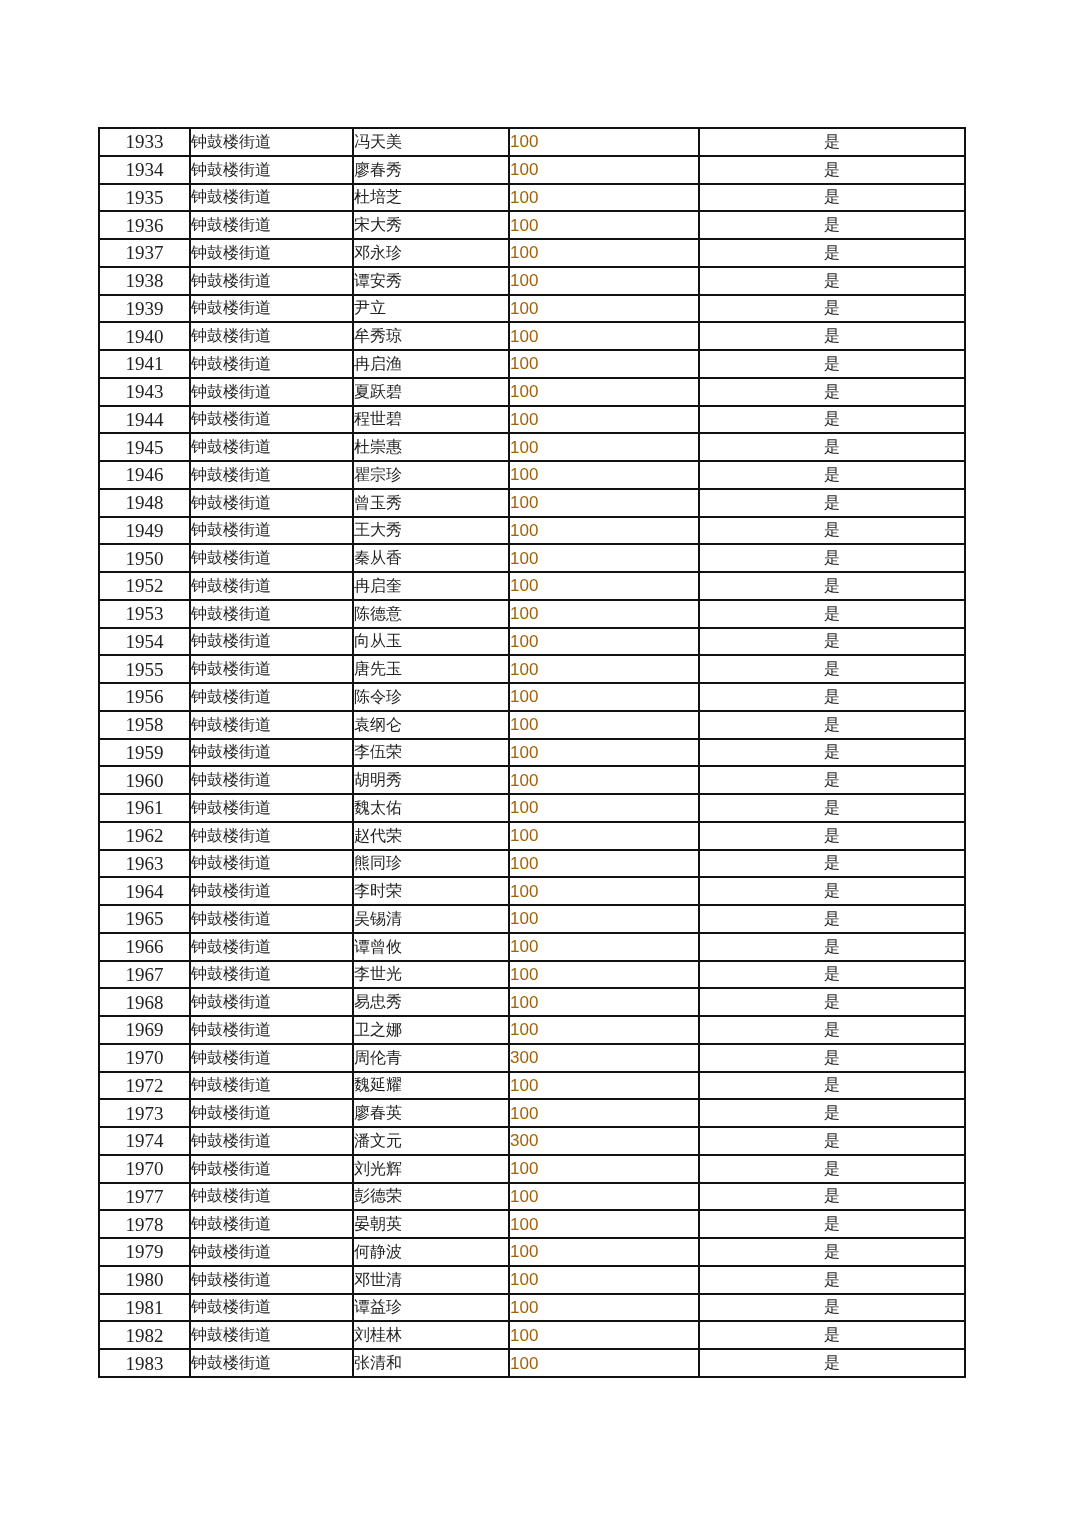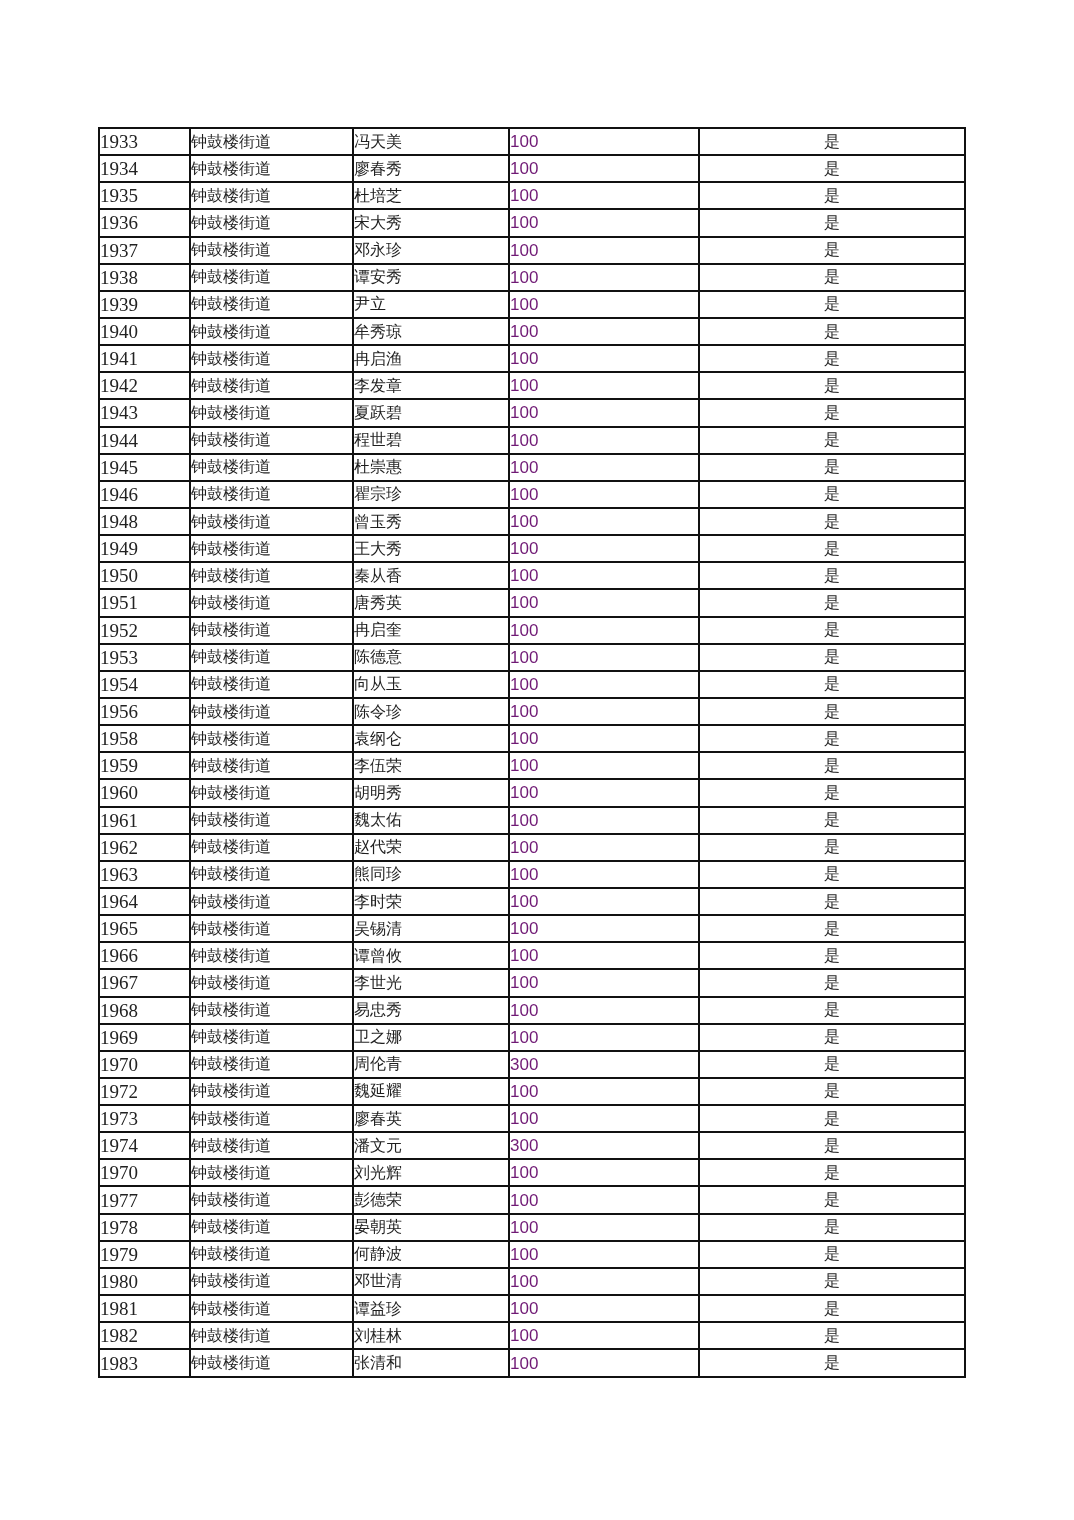--- a/index.html
+++ b/index.html
@@ -27,39 +27,39 @@
   }
   table.roster td {
     border: 2px solid #111111;
     padding: 0;
     overflow: hidden;
     white-space: nowrap;
     vertical-align: middle;
     line-height: 1;
   }
   td.c-no {
-    text-align: left;
+    text-align: center;
     font-family: "Liberation Serif", serif;
     font-size: 19px;
     color: #222222;
     margin-left: 39px;
   }
   td.c-street, td.c-name {
     text-align: left;
     padding-left: 5px;
     font-family: "Liberation Serif", serif;
     font-size: 16px;
     color: #1f1f1f;
   }
   td.c-amount {
     text-align: left;
     padding-left: 4px;
     font-family: "Liberation Sans", sans-serif;
     font-size: 17px;
-    color: #701a75;
+    color: #a16207;
   }
   td.c-confirm {
     text-align: center;
     font-family: "Liberation Serif", serif;
     font-size: 16px;
     color: #1f1f1f;
   }
 </style>
 </head>
 <body>
@@ -131,27 +131,20 @@
     <td class="c-confirm">是</td>
   </tr>
         <tr>
     <td class="c-no">1941</td>
     <td class="c-street">钟鼓楼街道</td>
     <td class="c-name">冉启渔</td>
     <td class="c-amount">100</td>
     <td class="c-confirm">是</td>
   </tr>
         <tr>
-    <td class="c-no">1942</td>
-    <td class="c-street">钟鼓楼街道</td>
-    <td class="c-name">李发章</td>
-    <td class="c-amount">100</td>
-    <td class="c-confirm">是</td>
-  </tr>
-        <tr>
     <td class="c-no">1943</td>
     <td class="c-street">钟鼓楼街道</td>
     <td class="c-name">夏跃碧</td>
     <td class="c-amount">100</td>
     <td class="c-confirm">是</td>
   </tr>
         <tr>
     <td class="c-no">1944</td>
     <td class="c-street">钟鼓楼街道</td>
     <td class="c-name">程世碧</td>
@@ -187,44 +180,44 @@
     <td class="c-confirm">是</td>
   </tr>
         <tr>
     <td class="c-no">1950</td>
     <td class="c-street">钟鼓楼街道</td>
     <td class="c-name">秦从香</td>
     <td class="c-amount">100</td>
     <td class="c-confirm">是</td>
   </tr>
         <tr>
-    <td class="c-no">1951</td>
-    <td class="c-street">钟鼓楼街道</td>
-    <td class="c-name">唐秀英</td>
-    <td class="c-amount">100</td>
-    <td class="c-confirm">是</td>
-  </tr>
-        <tr>
     <td class="c-no">1952</td>
     <td class="c-street">钟鼓楼街道</td>
     <td class="c-name">冉启奎</td>
     <td class="c-amount">100</td>
     <td class="c-confirm">是</td>
   </tr>
         <tr>
     <td class="c-no">1953</td>
     <td class="c-street">钟鼓楼街道</td>
     <td class="c-name">陈德意</td>
     <td class="c-amount">100</td>
     <td class="c-confirm">是</td>
   </tr>
         <tr>
     <td class="c-no">1954</td>
     <td class="c-street">钟鼓楼街道</td>
     <td class="c-name">向从玉</td>
+    <td class="c-amount">100</td>
+    <td class="c-confirm">是</td>
+  </tr>
+        <tr>
+    <td class="c-no">1955</td>
+    <td class="c-street">钟鼓楼街道</td>
+    <td class="c-name">唐先玉</td>
     <td class="c-amount">100</td>
     <td class="c-confirm">是</td>
   </tr>
         <tr>
     <td class="c-no">1956</td>
     <td class="c-street">钟鼓楼街道</td>
     <td class="c-name">陈令珍</td>
     <td class="c-amount">100</td>
     <td class="c-confirm">是</td>
   </tr>

